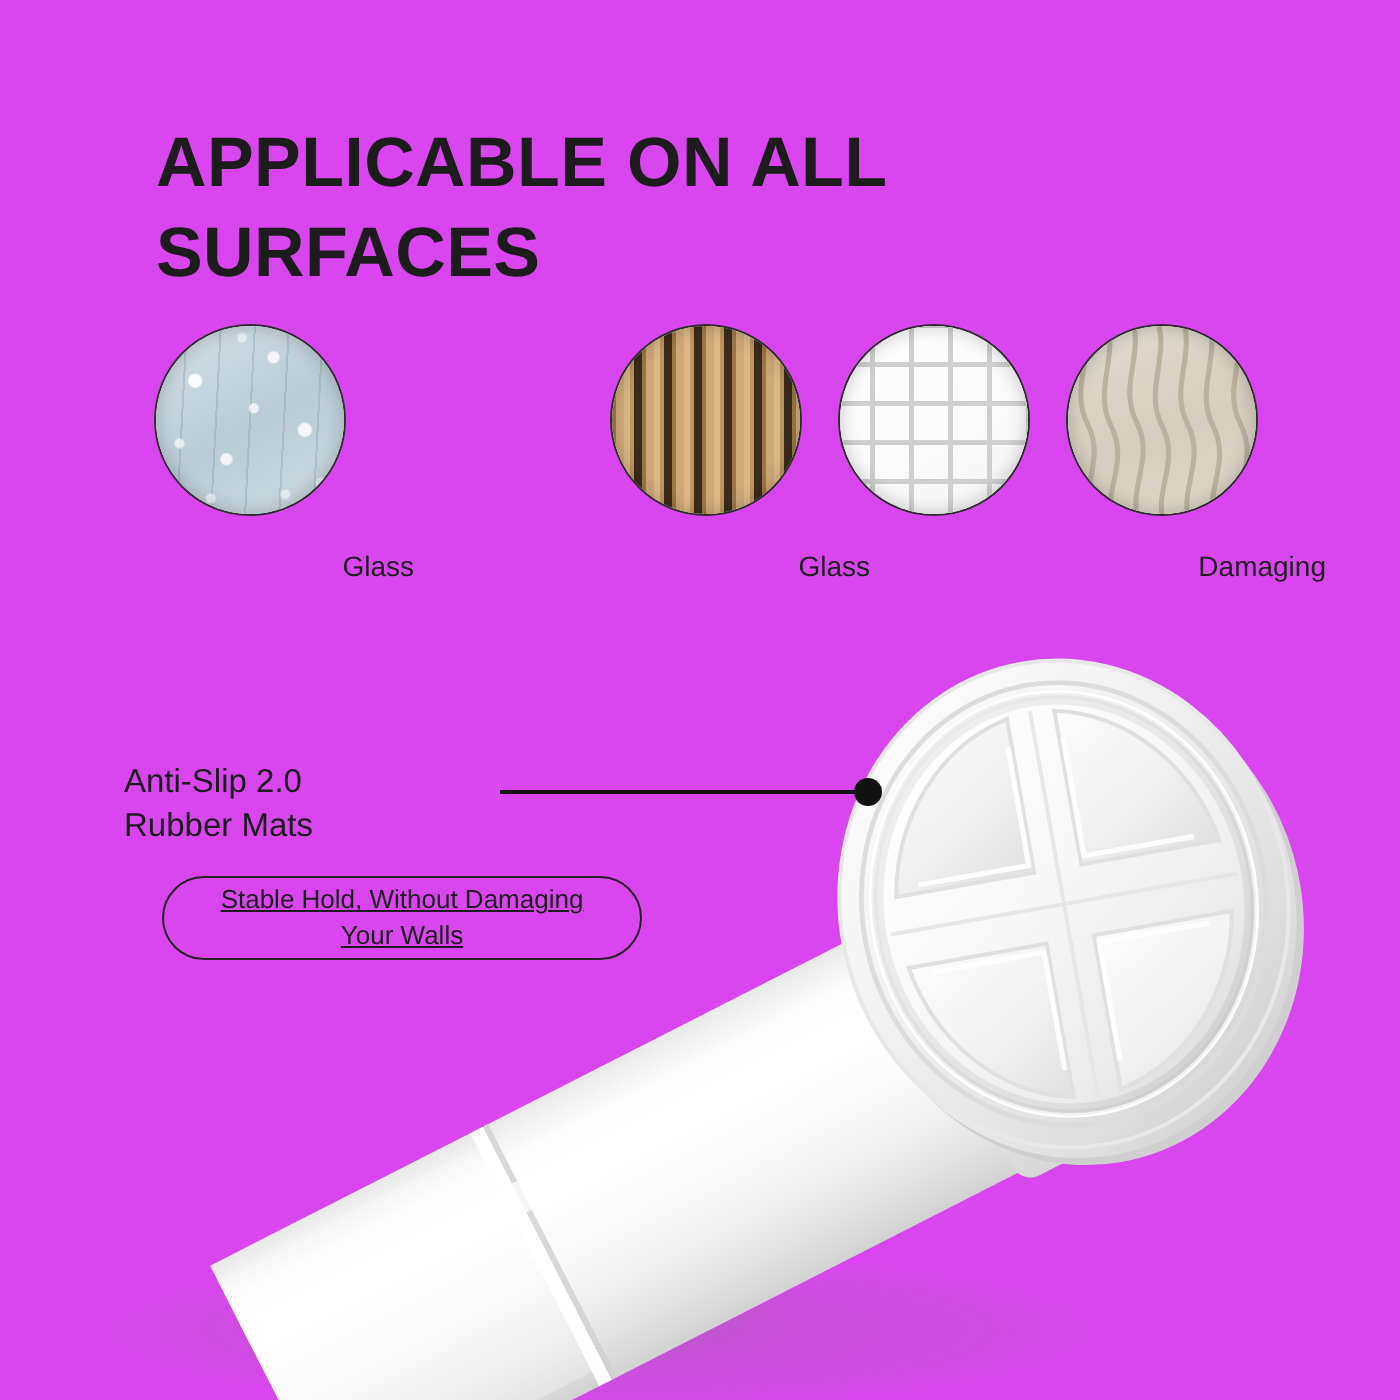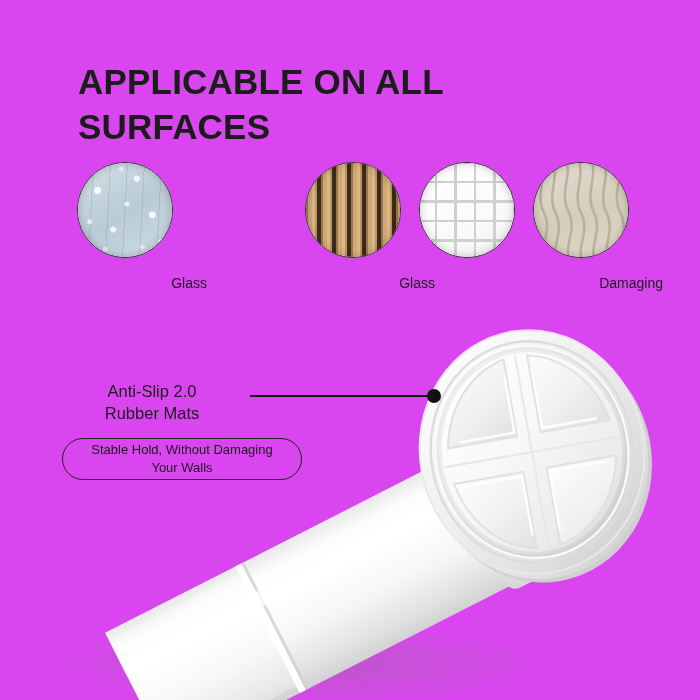--- a/index.html
+++ b/index.html
@@ -127,21 +127,21 @@
     background: linear-gradient(160deg, #e3ddd1 0%, #d5cdbd 55%, #e0d9cb 100%);
   }
   .tex-wall svg { position: absolute; inset: 0; width: 100%; height: 100%; }
 
   
   #callout-text {
     position: absolute;
     left: 62px;
     top: 380px;
     width: 180px;
-    text-align: center;
+    text-align: left;
     font-size: 16.5px;
     line-height: 1.36;
     color: #1c1c1c;
     white-space: pre-line;
   }
   #leader {
     position: absolute;
     left: 250px;
     top: 395.2px;
     width: 184px;
@@ -152,35 +152,36 @@
     position: absolute;
     left: 427px;
     top: 389px;
     width: 14px;
     height: 14px;
     border-radius: 50%;
     background: #111;
   }
   #badge {
     position: absolute;
-    left: 62px;
+    left: 81px;
     top: 438px;
     width: 240px;
     height: 42px;
     border: 1.5px solid #23231f;
     border-radius: 22px;
     box-sizing: border-box;
     display: flex;
     align-items: center;
     justify-content: center;
     text-align: center;
     font-size: 13px;
     line-height: 1.35;
     color: #1c1c1c;
     white-space: pre-line;
+    text-decoration: underline;
   }
 
   
   #product { position: absolute; inset: 0; }
   #product svg { position: absolute; inset: 0; }
 </style>
 </head>
 <body style="background: rgb(230, 233, 226);">
 
 <div id="stage" style="background: #d946ef;">

